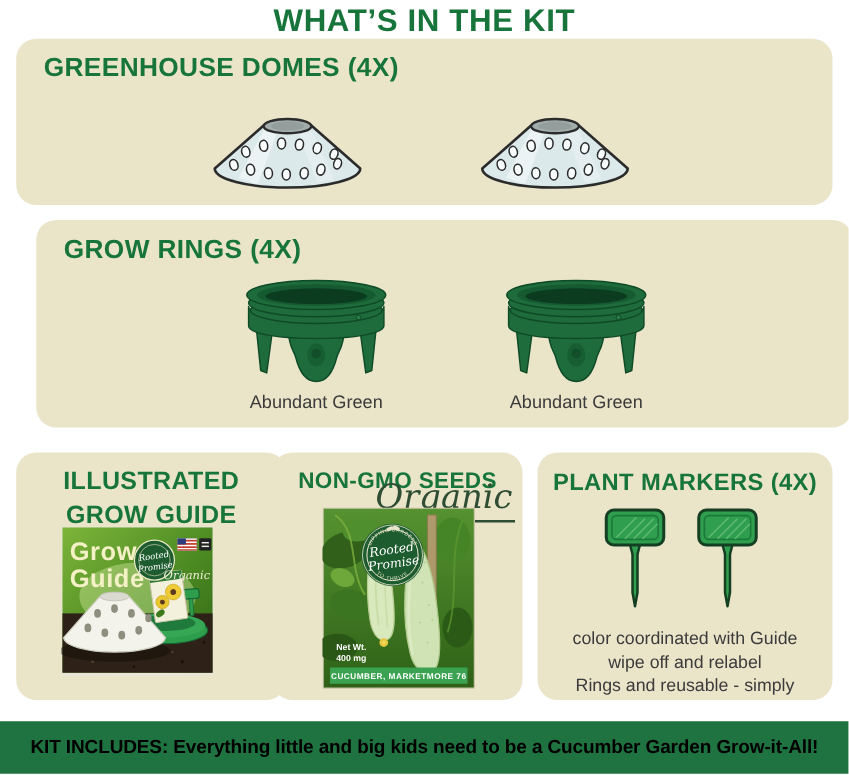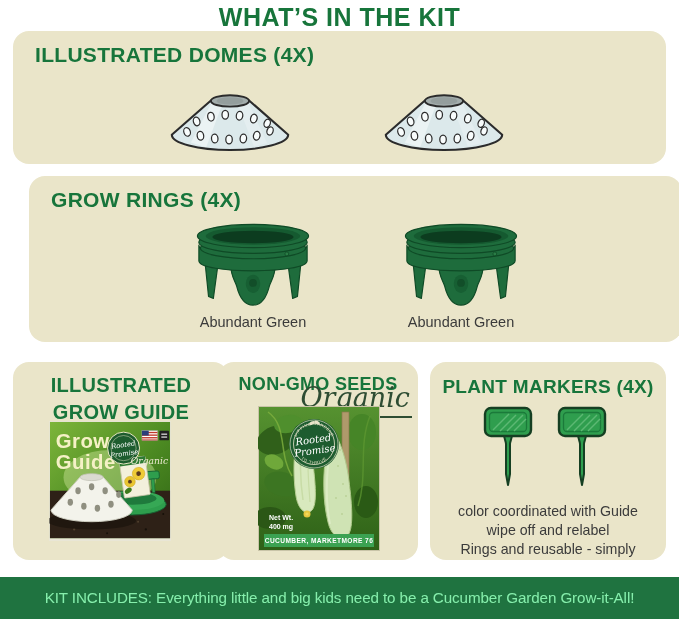--- a/index.html
+++ b/index.html
@@ -27,32 +27,32 @@
   .packet{position:absolute;left:40px;top:44px;width:122px;}
   .organic-script{position:absolute;right:8px;top:20px;font-family:"DejaVu Serif",serif;
                   font-style:italic;font-size:27px;color:#2E4D33;}
   .organic-underline{position:absolute;left:116px;top:54px;width:78px;height:2px;
                      background:#2E4D33;}
   .marker{position:absolute;width:50px;top:44px;}
   .marker.m1{left:53px;} .marker.m2{left:127px;}
   .marker-desc{position:absolute;left:6px;right:6px;top:140px;text-align:center;
                font-size:14.2px;line-height:19px;color:#3B3B3B;}
   .banner{position:absolute;left:0;top:577px;width:679px;height:42px;background:#1F7340;}
-  .banner-text{width:100%;line-height:42px;text-align:center;color:#86efac;
-               font-weight:normal;font-size:15.2px;letter-spacing:-0.1px;}
+  .banner-text{width:100%;line-height:42px;text-align:center;color:#000000;
+               font-weight:bold;font-size:15.2px;letter-spacing:-0.1px;}
 </style>
 </head>
 <body>
 
 <div class="stage">
 
   <div class="main-title">WHAT’S IN THE KIT</div>
 
   <div class="panel p1">
-    <div class="heading h-left">ILLUSTRATED DOMES (4X)</div>
+    <div class="heading h-left">GREENHOUSE DOMES (4X)</div>
 
     <div class="dome d1">
       <svg viewBox="0 0 130 70" width="124">
         <path d="M4,48 L45,12 L85,12 L126,48 A61,16 0 0 1 4,48 Z" fill="#DCE9EB" stroke="#2B2B2B" stroke-width="2.2" stroke-linejoin="round"></path>
         <path d="M46,14 L58,13 L40,61 L24,56 Z" fill="#EBF3F4"></path>
         <path d="M72,13 L84,14 L104,57 L90,60 Z" fill="#E4EEF0"></path>
         <ellipse cx="65" cy="12.5" rx="20" ry="6" fill="#A3ADAC" stroke="#2B2B2B" stroke-width="2"></ellipse>
         <ellipse cx="65" cy="12.5" rx="14" ry="3.8" fill="#949E9D"></ellipse>
         <g fill="#F8FCFC" stroke="#2B2B2B" stroke-width="1.3">
           <ellipse cx="30" cy="34" rx="3.4" ry="4.6" transform="rotate(-14 30 34)"></ellipse>

